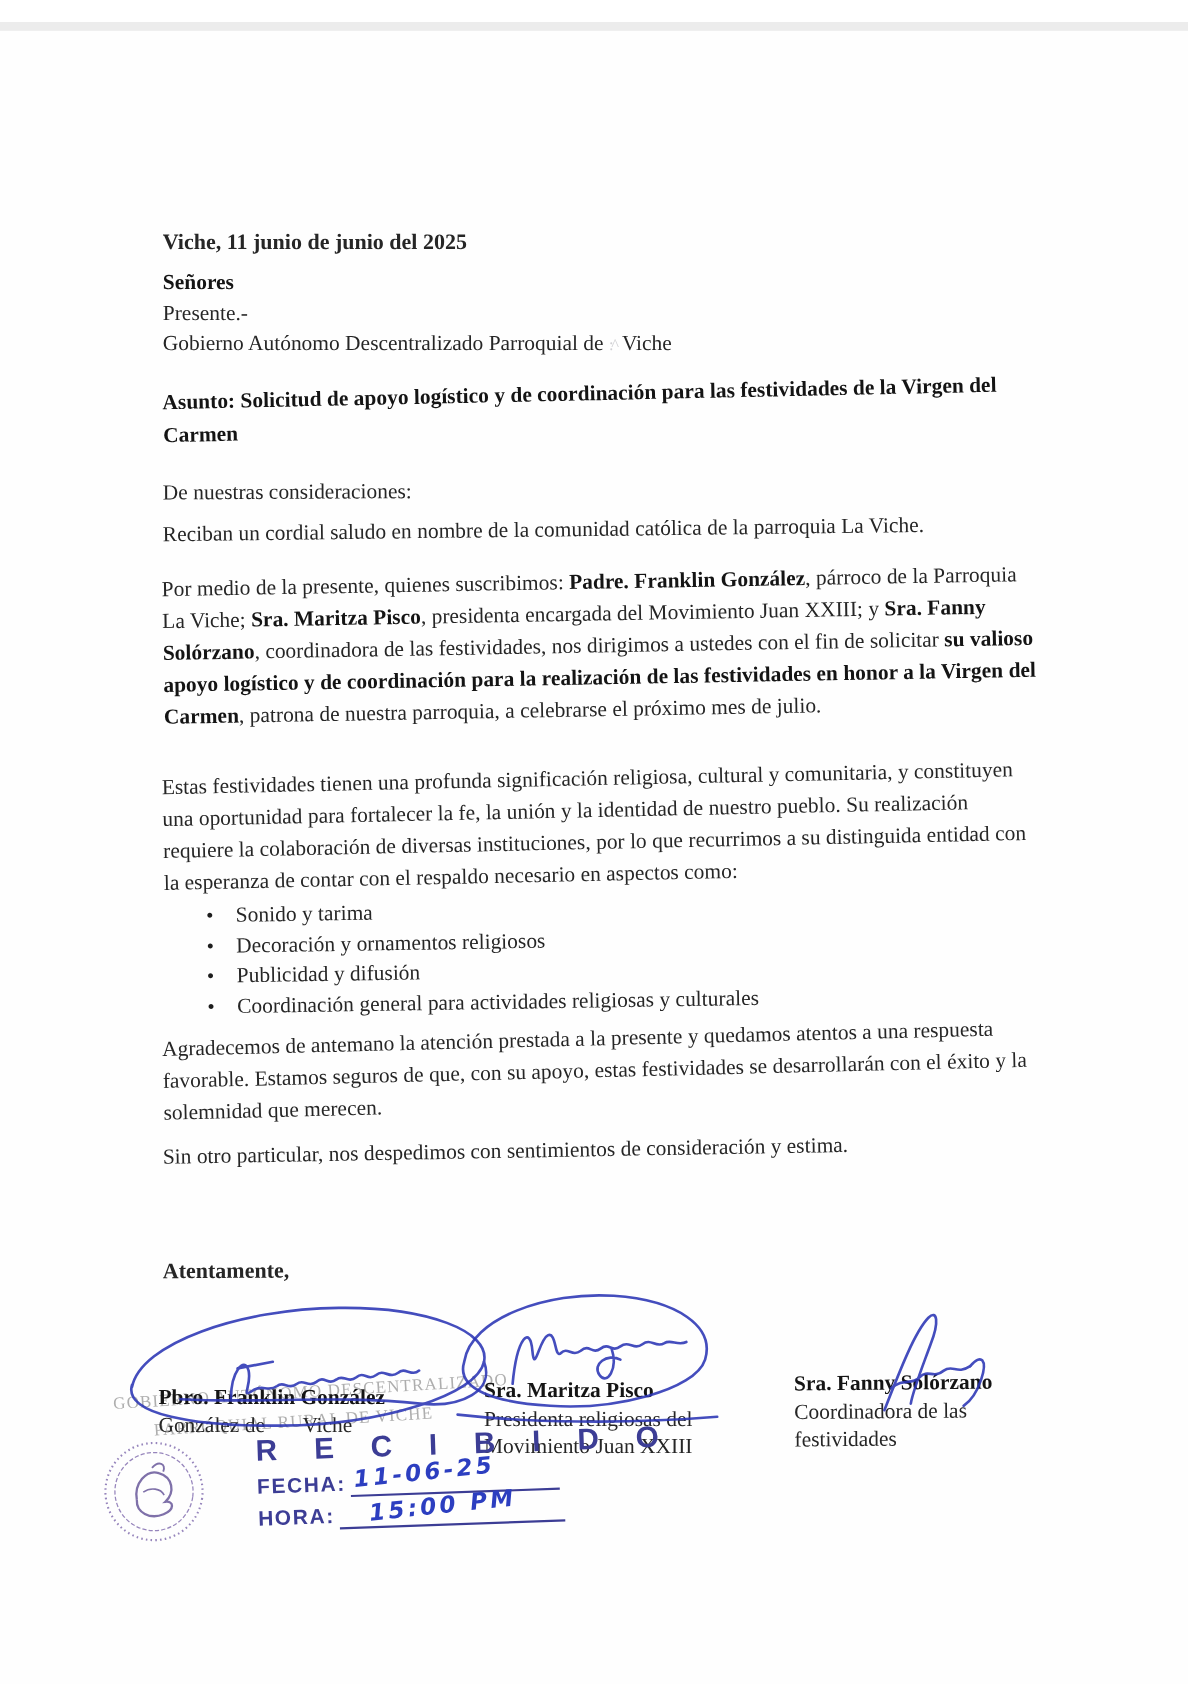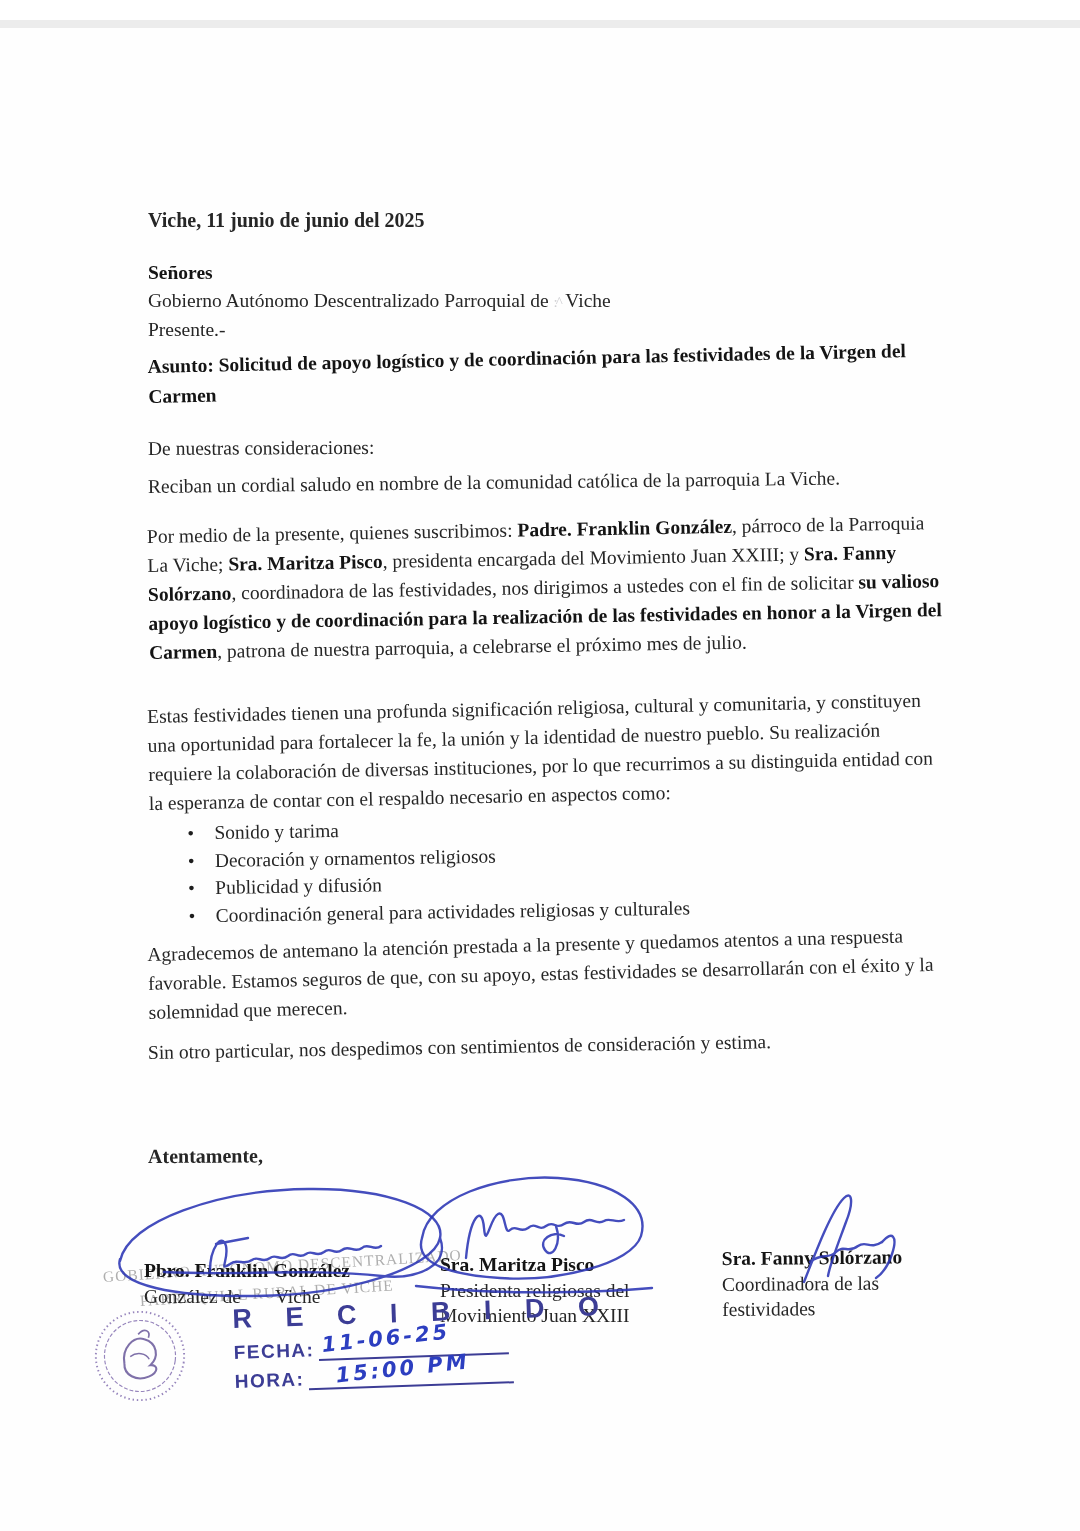--- a/index.html
+++ b/index.html
@@ -15,21 +15,21 @@
     margin-top: 20px;
   }
   .scanbar {
     position: absolute; top: 0; left: 0;
     width: 100%; height: 8px;
     background: #ececec;
   }
   .blk { position: absolute; left: 148px; width: 795px; font-size: 19.5px; line-height: 29px; transform-origin: left center; }
   .bold { font-weight: bold; color: #141414; }
   .date-line { top: 186px; font-weight: bold; font-size: 20px; }
-  .recipient { top: 239px; line-height: 27.5px; }
+  .recipient { top: 224px; line-height: 27.5px; }
   .subject { top: 332px; font-weight: bold; color: #141414; width: 800px; line-height: 30px; transform: rotate(-1.2deg); }
   .greeting { top: 414px; transform: rotate(-0.3deg); }
   .p-salute { top: 452px; transform: rotate(-0.7deg); }
   .p-intro { top: 502px; transform: rotate(-1.0deg); }
   .p-meaning { top: 682px; transform: rotate(-1.2deg); }
   .bullets { top: 800px; transform: rotate(-0.9deg); }
   .bullets ul { list-style: none; }
   .bullets li { padding-left: 67px; position: relative; line-height: 27.5px; }
   .bullets li::before { content: "•"; position: absolute; left: 40px; top: 0; font-size: 19px; color: #1d1d1d; }
   .p-thanks { top: 920px; transform: rotate(-1.4deg); }
@@ -89,22 +89,22 @@
 </head>
 <body>
 
 <div class="page">
   <div class="scanbar"></div>
 
   <div class="blk date-line">Viche, 11 junio de junio del 2025</div>
 
   <div class="blk recipient">
     <div class="bold">Señores</div>
+    <div>Presente.-</div>
     <div><span>Gobierno Autónomo Descentralizado Parroquial de</span> <span class="smudge">:^</span> <span>Viche</span></div>
-    <div>Presente.-</div>
   </div>
 
   <div class="blk subject">Asunto: Solicitud de apoyo logístico y de coordinación para las festividades de la Virgen del Carmen</div>
 
   <div class="blk greeting">De nuestras consideraciones:</div>
 
   <div class="blk p-salute">Reciban un cordial saludo en nombre de la comunidad católica de la parroquia La Viche.</div>
 
   <div class="blk p-intro"><span>Por medio de la presente, quienes suscribimos: </span><span class="bold">Padre. Franklin González</span><span>, párroco de la Parroquia La Viche; </span><span class="bold">Sra. Maritza Pisco</span><span>, presidenta encargada del Movimiento Juan XXIII; y </span><span class="bold">Sra. Fanny Solórzano</span><span>, coordinadora de las festividades, nos dirigimos a ustedes con el fin de solicitar </span><span class="bold">su valioso apoyo logístico y de coordinación para la realización de las festividades en honor a la Virgen del Carmen</span><span>, patrona de nuestra parroquia, a celebrarse el próximo mes de julio.</span></div>
 

